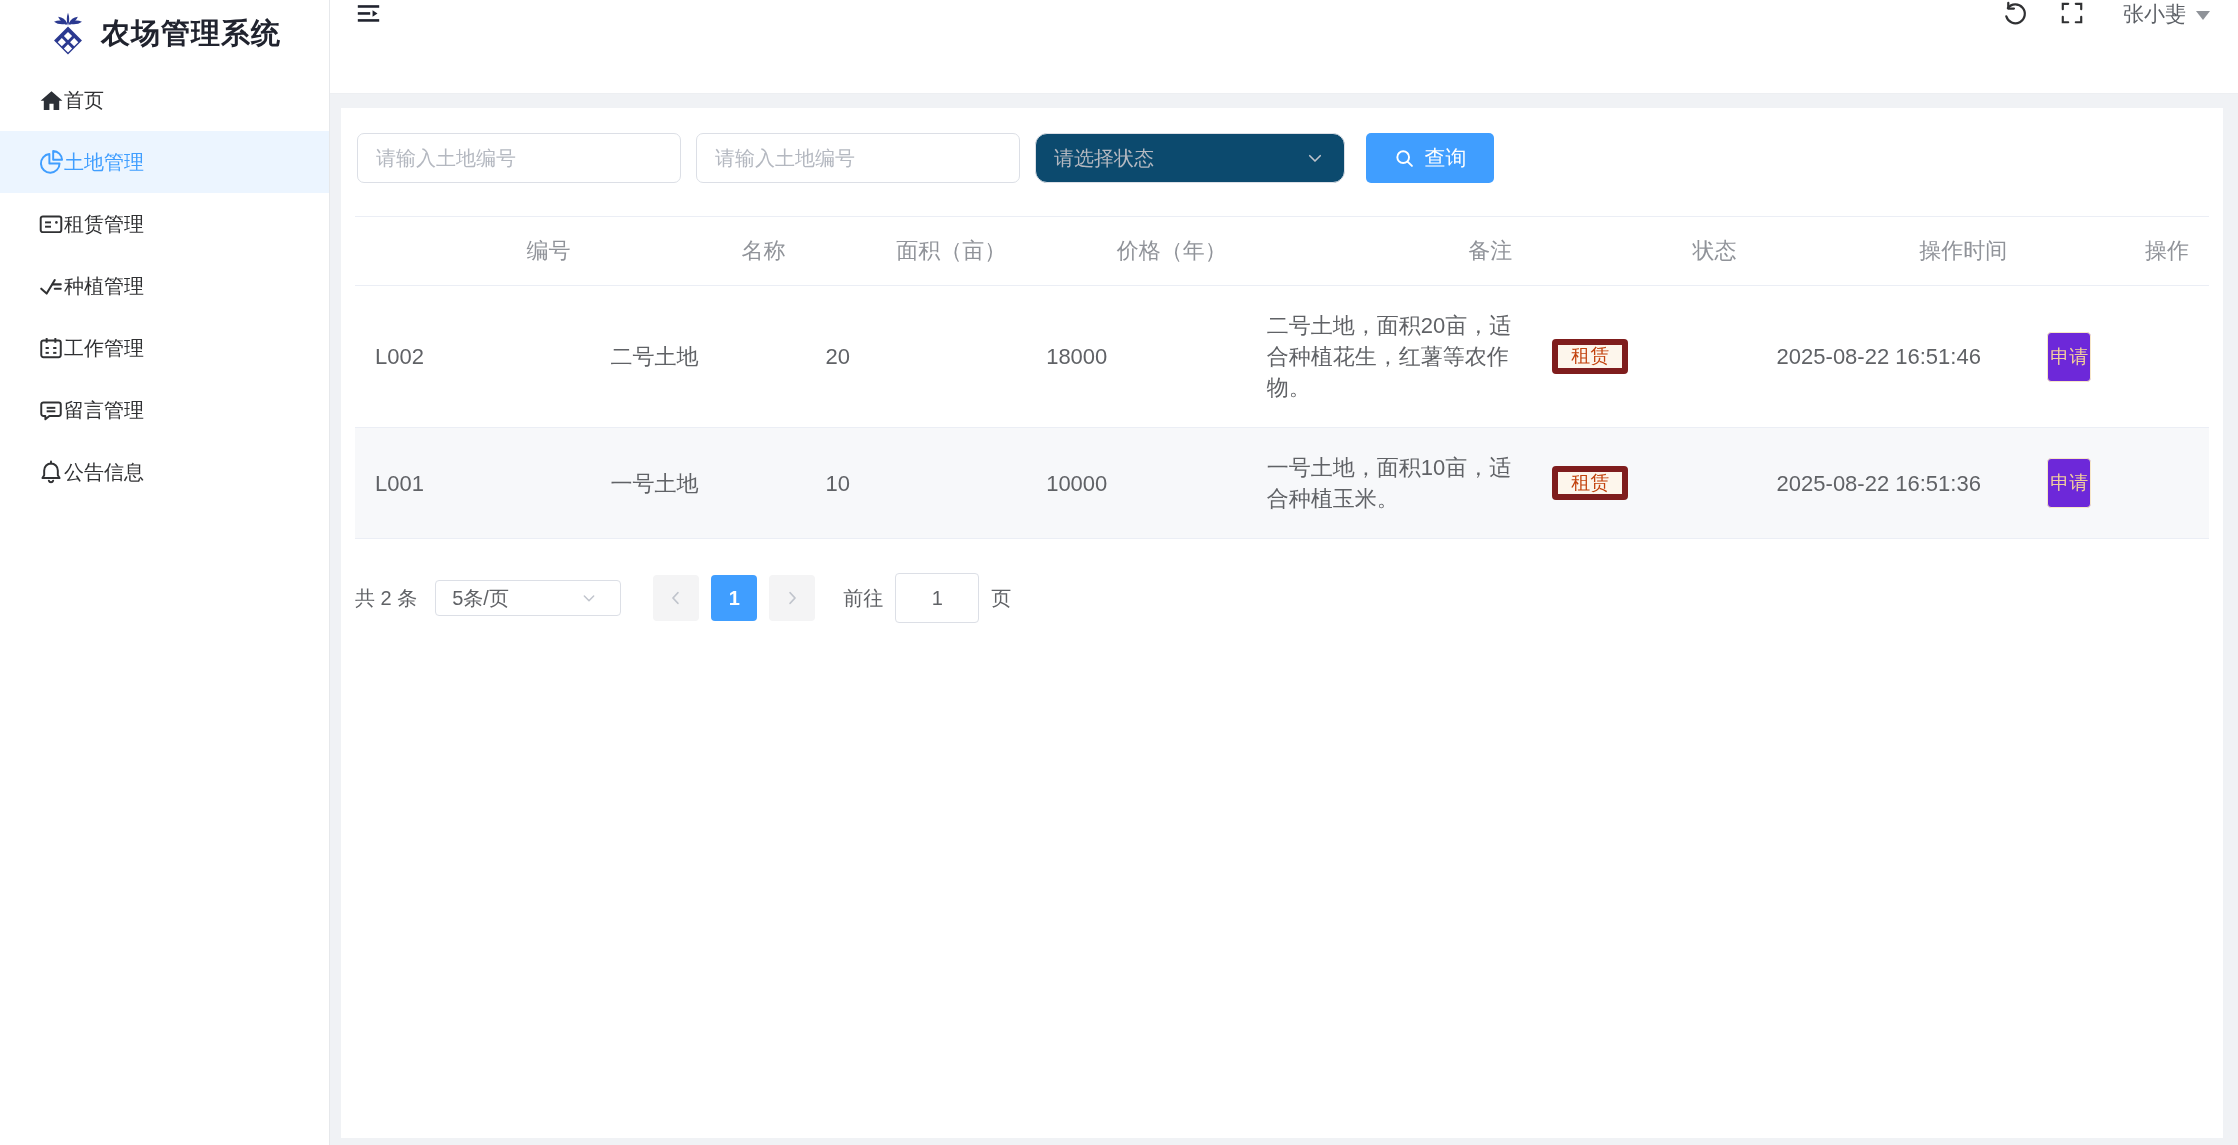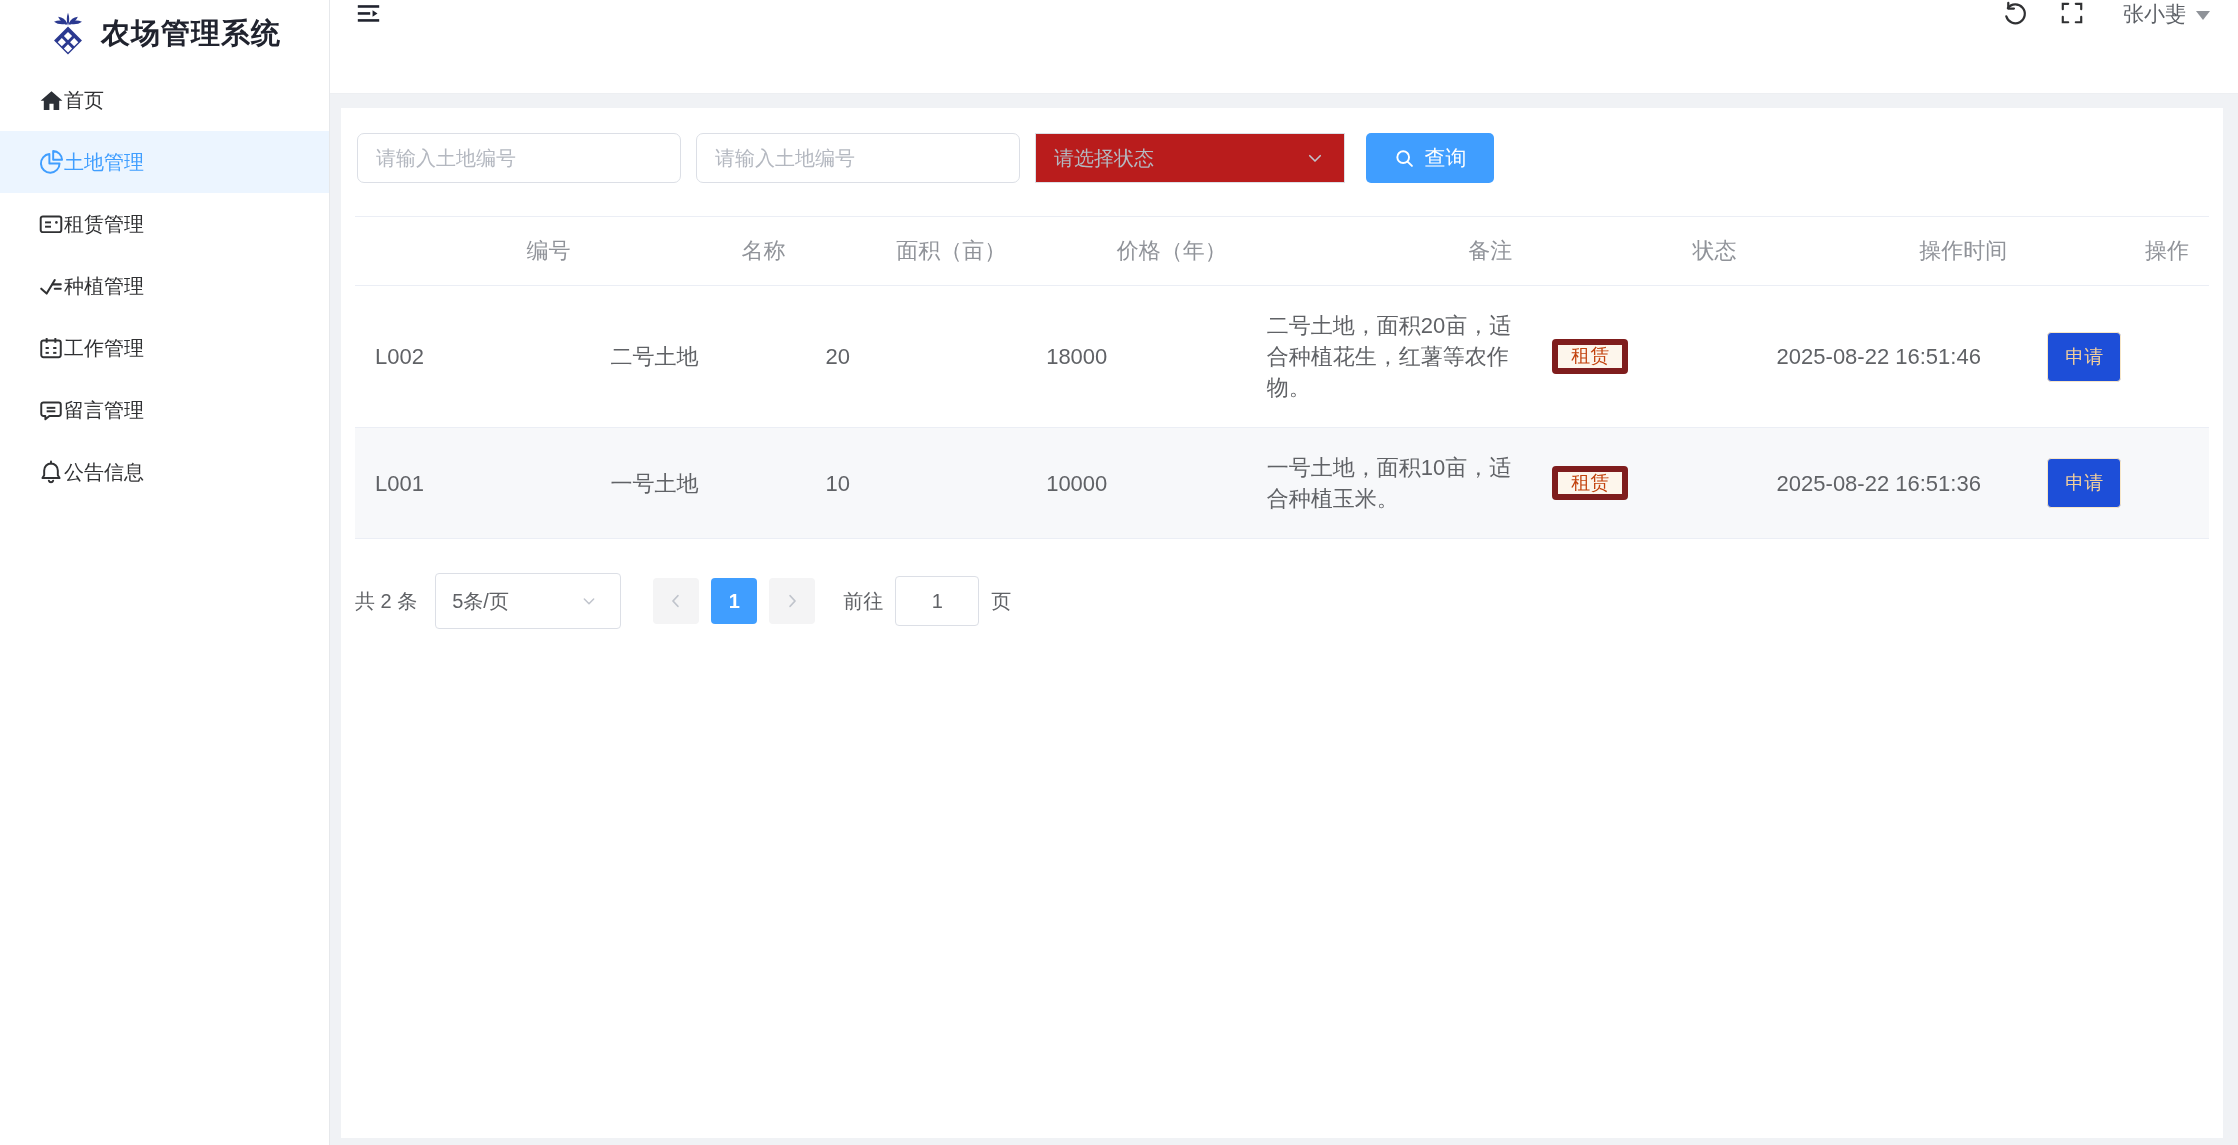--- a/index.html
+++ b/index.html
@@ -35,45 +35,45 @@
   
   .content { flex:1; padding:14px 15px 7px 11px; overflow:hidden; }
   .card { background:#fff; width:100%; height:100%; padding:25px 14px 0; }
 
   
   .search-row { display:flex; align-items:center; margin:0 2px 33px; }
   .s-input { width:324px; height:50px; border:1px solid #dcdfe6; border-radius:7px;
              padding:0 18px; font-size:20px; color:#606266; outline:none; margin-right:15px;
              font-family:inherit; }
   .s-input::placeholder { color:#b4b8c0; }
-  .s-select { width:310px; height:50px; border:1px solid #dcdfe6; border-radius:0;
+  .s-select { width:310px; height:50px; border:1px solid #dcdfe6; border-radius:12px;
               display:flex; align-items:center; justify-content:space-between;
-              padding:0 20px 0 18px; margin-right:21px; cursor:pointer; background:#b91c1c; }
+              padding:0 20px 0 18px; margin-right:21px; cursor:pointer; background:#0c4a6e; }
   .s-select .ph { font-size:20px; color:#b4b8c0; }
   .query-btn { width:128px; height:50px; background:#409eff; border:none; border-radius:5px;
                color:#fff; font-size:21px; display:flex; align-items:center; justify-content:center;
                gap:10px; cursor:pointer; font-family:inherit; }
 
   
   table { width:100%; border-collapse:collapse; table-layout:fixed; border-top:1px solid #ebeef5; }
   th { text-align:right; font-size:22px; font-weight:normal; color:#909399;
        padding:19px 20px; border-bottom:1px solid #ebeef5; }
   td { text-align:left; font-size:22px; color:#606266; padding:24px 20px;
        border-bottom:1px solid #ebeef5; vertical-align:middle; line-height:31px; }
   tbody tr.striped { background:#f7f8fa; }
   .tag-warning { display:inline-block; padding:1px 13px; background:#fdf6ec; color:#c2410c;
                  border:6px solid #7f1d1d; border-radius:4px; font-size:19px; line-height:1.1; }
-  .apply-btn { padding:11px 17px; background:#1d4ed8; border:1px solid #f7e6c8; color:#f2cf9b;
+  .apply-btn { padding:11px 2px; background:#6d28d9; border:1px solid #f7e6c8; color:#f2cf9b;
                border-radius:4px; font-size:19px; cursor:not-allowed; font-family:inherit; }
 
   
   .pagination { display:flex; align-items:center; 
                 margin-top:34px; font-size:20px; color:#606266; }
   .pg-total { margin-right:18px; }
-  .size-select { width:186px; height:56px; border:1px solid #dcdfe6; border-radius:4px;
+  .size-select { width:186px; height:36px; border:1px solid #dcdfe6; border-radius:4px;
                  display:flex; align-items:center; justify-content:space-between;
                  padding:0 23px 0 16px; margin-right:26px; cursor:pointer; background:#fff; }
   .pager { min-width:46px; height:46px; margin:0 6px; border-radius:4px; border:none;
            display:flex; align-items:center; justify-content:center; font-size:20px;
            cursor:pointer; background:#f4f4f5; font-family:inherit; }
   .pager.current { background:#409eff; color:#fff; font-weight:bold; }
   .pg-goto-label { margin-left:22px; margin-right:12px; }
   .goto-input { width:84px; height:50px; border:1px solid #dcdfe6; border-radius:4px;
                 text-align:center; font-size:20px; color:#606266; outline:none;
                 margin-right:12px; font-family:inherit; }

